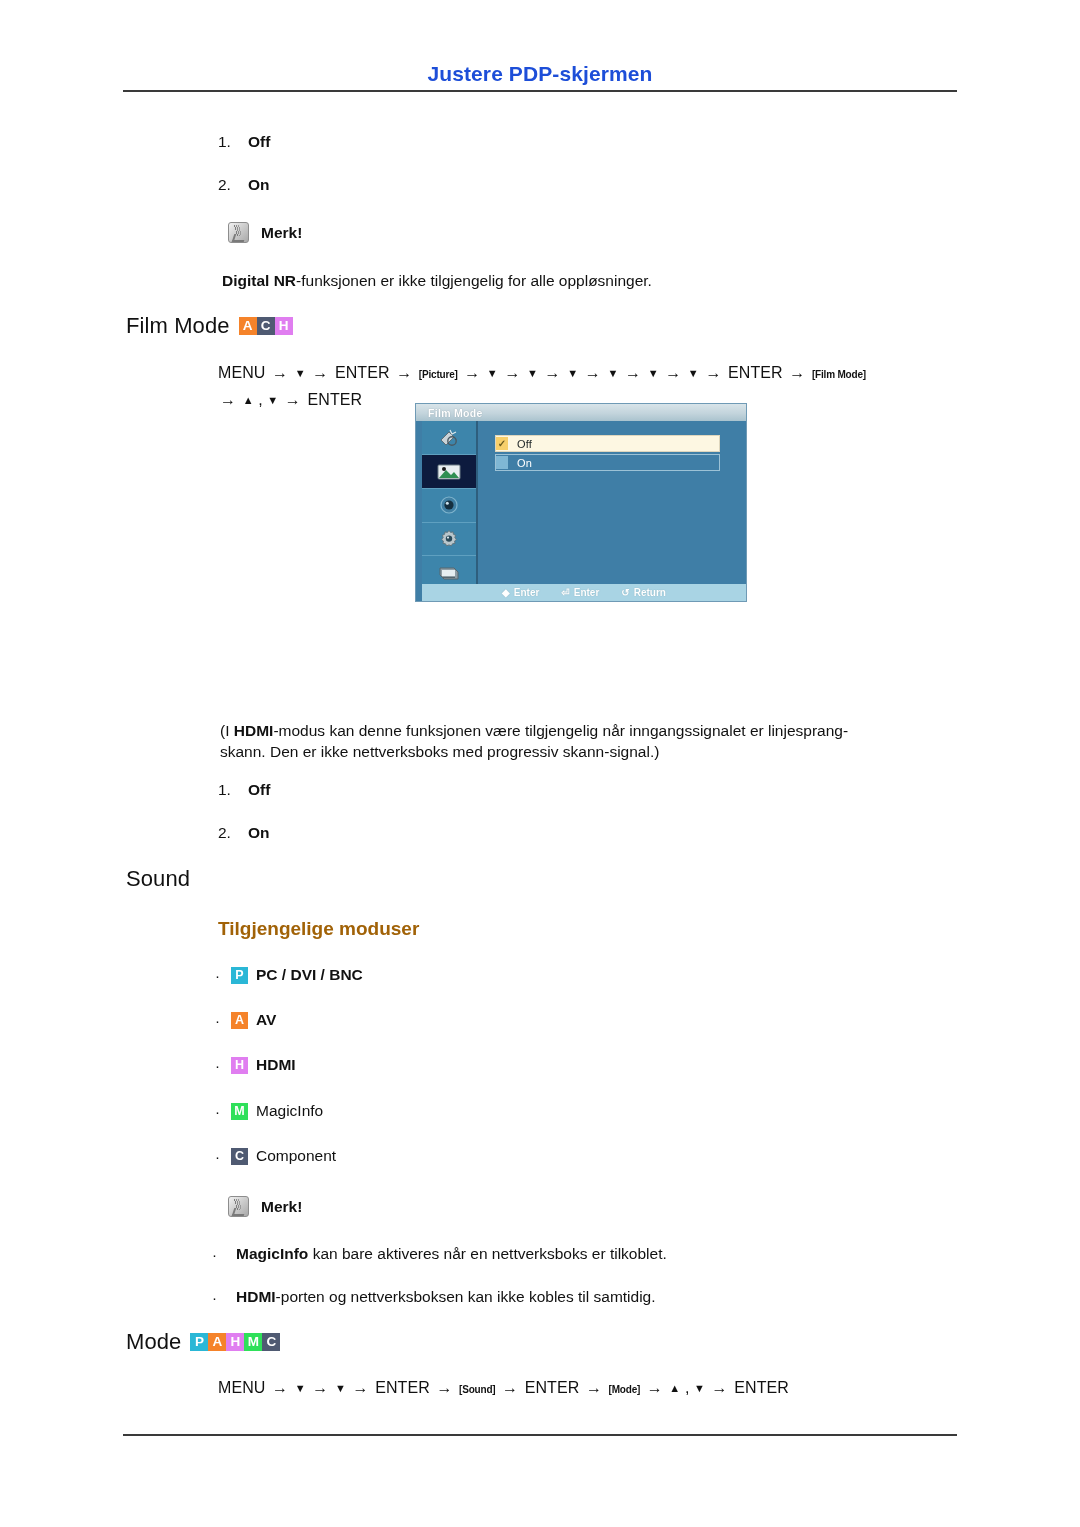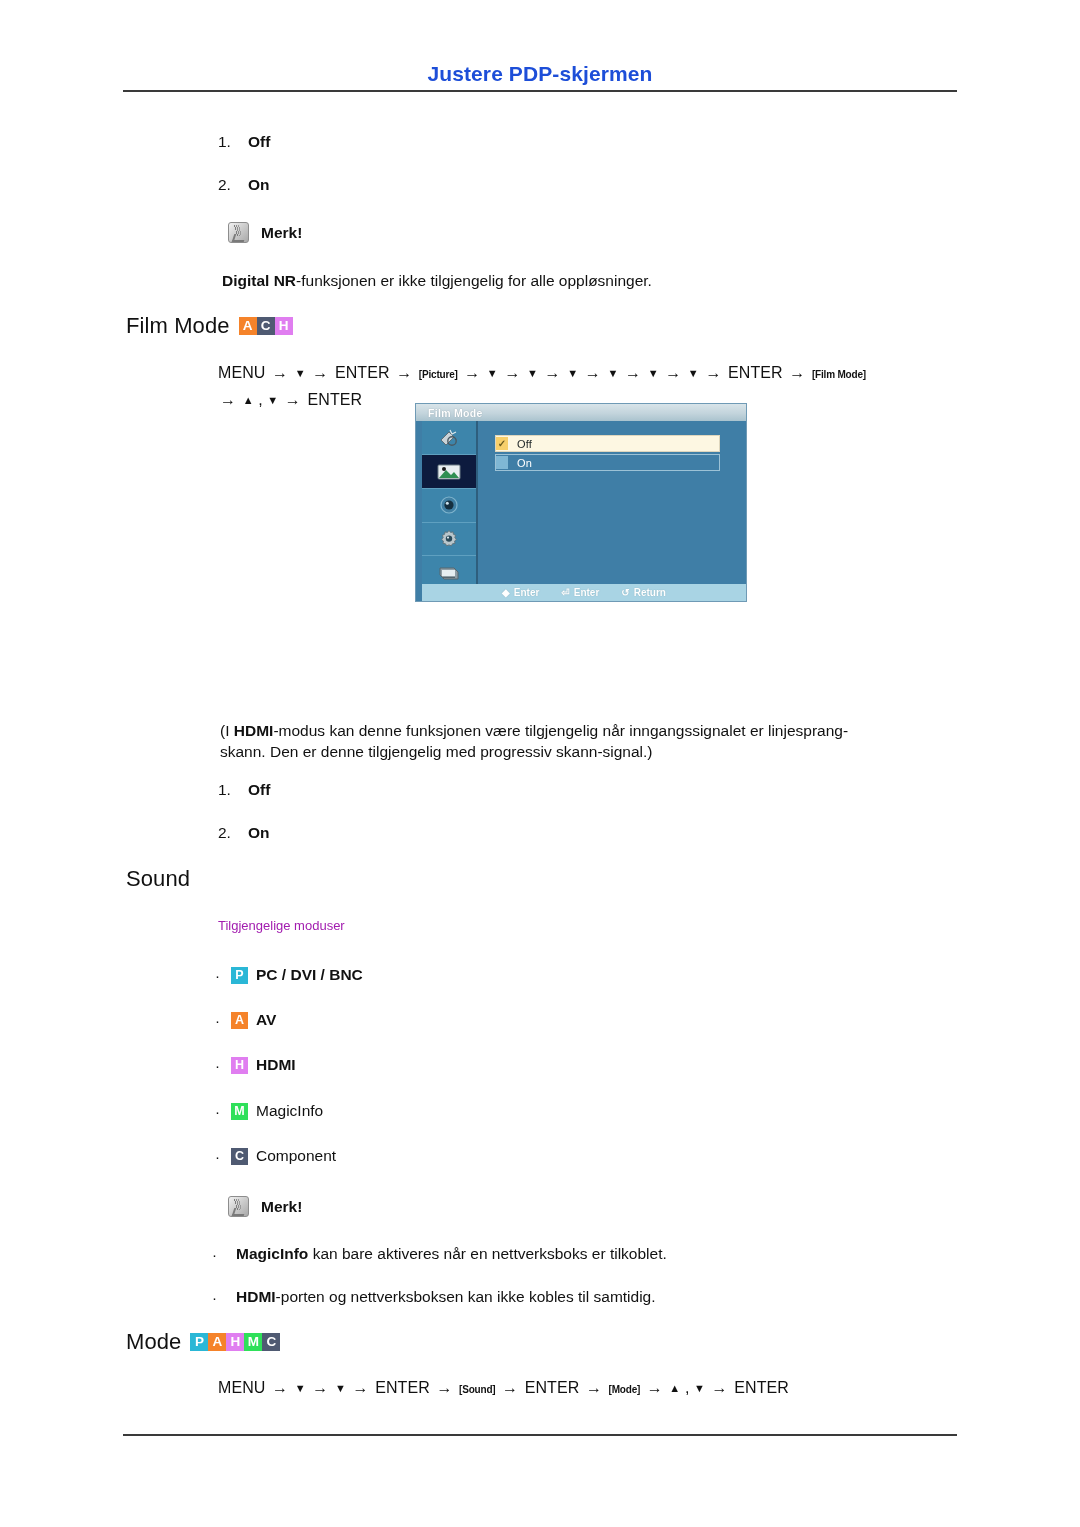--- a/index.html
+++ b/index.html
@@ -133,23 +133,23 @@
     display: flex;
     align-items: center;
   }
   .h-title {
     font-size: 22px;
     color: #111;
     letter-spacing: .1px;
   }
   .h-sub {
     position: absolute;
-    font-size: 13px;
-    font-weight: normal;
-    color: #a21caf;
+    font-size: 19px;
+    font-weight: bold;
+    color: #a16207;
   }
 
   
   .badges {
     display: flex;
     margin-left: 9px;
   }
   .badge {
     width: 18px;
     height: 18px;
@@ -445,21 +445,21 @@
         <span>Return</span>
       </span>
     </div>
   </div>
 
 
 
   <div class="txt" style="left:220px; top:720px;">
     <span>(I </span><span class="b">HDMI</span><span>-modus kan denne funksjonen være tilgjengelig når inngangssignalet er linjesprang-</span>
   </div>
-  <div class="txt" style="left:220px; top:741px;">skann. Den er denne tilgjengelig med progressiv skann-signal.)</div>
+  <div class="txt" style="left:220px; top:741px;">skann. Den er ikke nettverksboks med progressiv skann-signal.)</div>
 
   <div class="num-item" style="left:218px; top:781px;">
     <span class="n">1.</span><span class="v">Off</span>
   </div>
   <div class="num-item" style="left:218px; top:824px;">
     <span class="n">2.</span><span class="v">On</span>
   </div>
 
   <div class="h-sound" style="left:126px; top:866px;">
     <span class="h-title">Sound</span>

